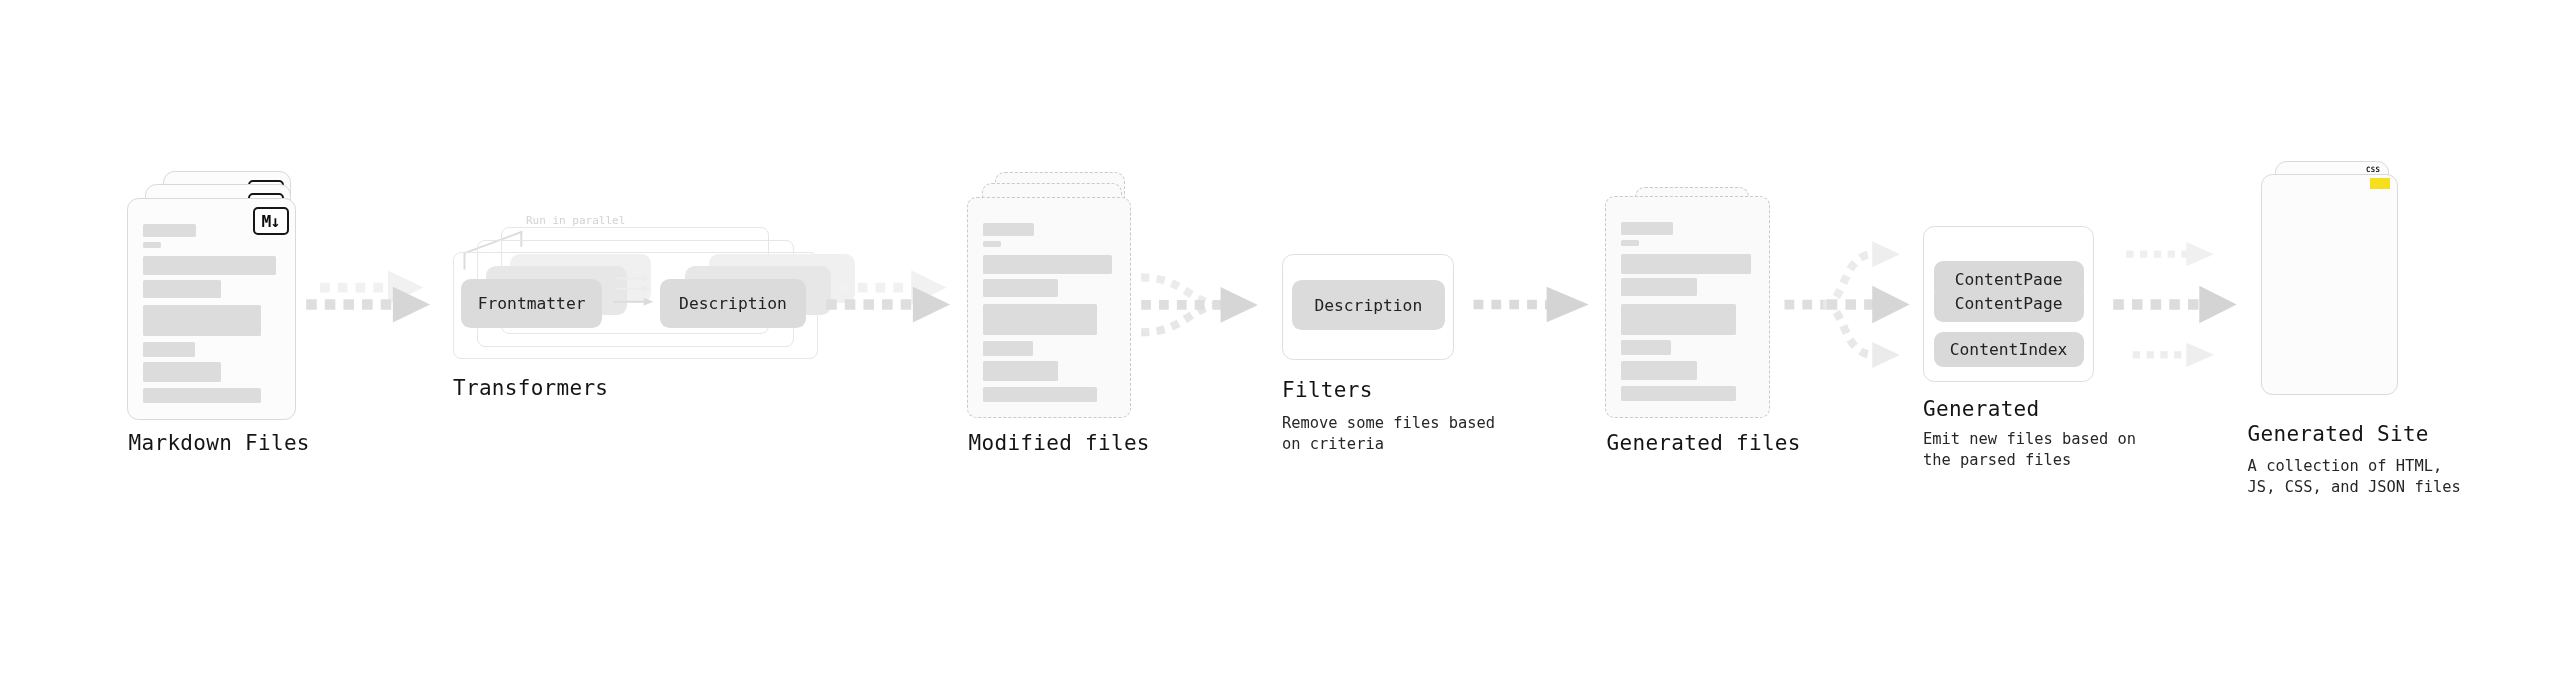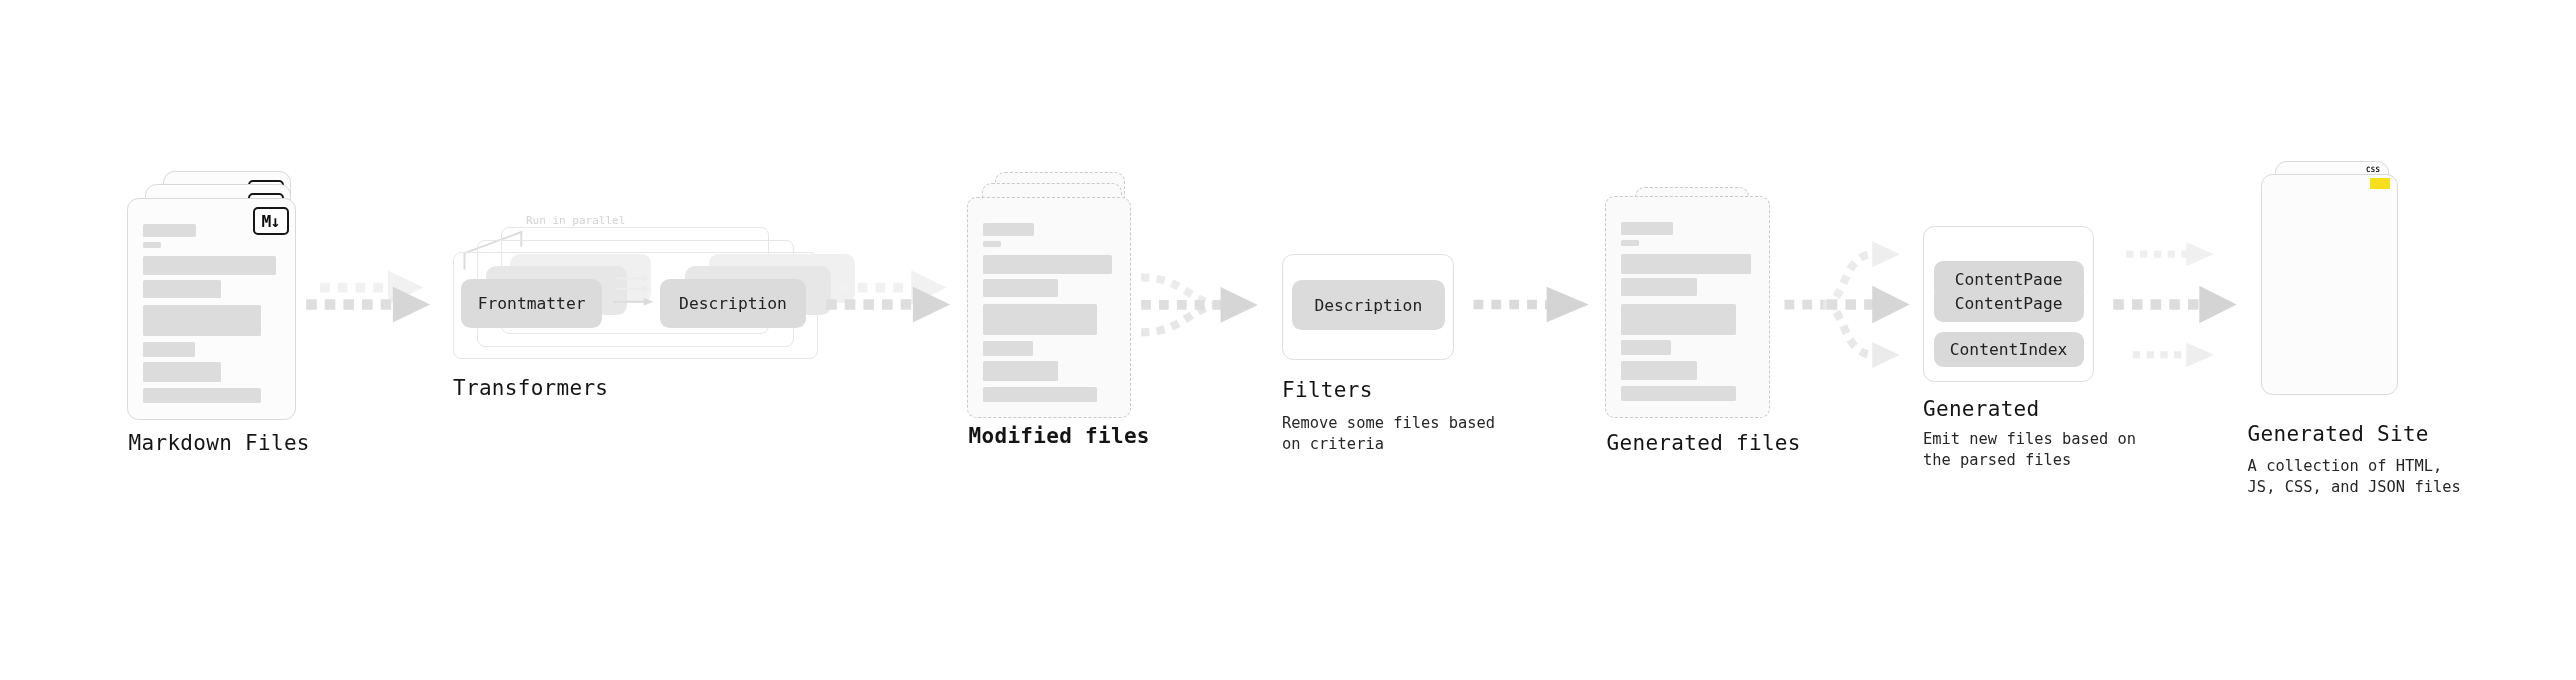--- a/index.html
+++ b/index.html
@@ -129,21 +129,21 @@
         <div class="bar" style="width: 38%; height: 13px; margin-bottom: 4.9px;"></div>
         <div class="bar" style="width: 13%; height: 5.7px; margin-bottom: 8.1px;"></div>
         <div class="bar" style="width: 96%; height: 19.5px; margin-bottom: 4.9px;"></div>
         <div class="bar" style="width: 56%; height: 18px; margin-bottom: 7.3px;"></div>
         <div class="bar" style="width: 85%; height: 31px; margin-bottom: 5.7px;"></div>
         <div class="bar" style="width: 37%; height: 14.6px; margin-bottom: 5.7px;"></div>
         <div class="bar" style="width: 56%; height: 19.5px; margin-bottom: 5.7px;"></div>
         <div class="bar" style="width: 85%; height: 15.4px; margin-bottom: 0px;"></div>
       </div>
   </div>
-  <div class="stage-title" style="left:1.6px; top:252px;font-weight:bold;">Modified files</div>
+  <div class="stage-title" style="left:1.6px; top:259px;">Modified files</div>
 </div>
 
 <svg class="abs" style="left:1136px; top:266px;" width="140" height="81" viewBox="0 0 172 100">
   <path d="M 6 14 C 60 14, 66 48, 108 48" fill="none" stroke="#ebebeb" stroke-width="10" stroke-dasharray="10 9"></path>
   <path d="M 6 82 C 60 82, 66 48, 108 48" fill="none" stroke="#e6e6e6" stroke-width="10" stroke-dasharray="10 9"></path>
   <line x1="6" y1="48" x2="106" y2="48" stroke="#dedede" stroke-width="12" stroke-dasharray="12 10"></line>
   <polygon points="104,26 150,48 104,70" fill="#d6d6d6"></polygon>
 </svg>
 
 <div class="stage" style="left:1282px; top:254px; width:236px; height:219px;">

